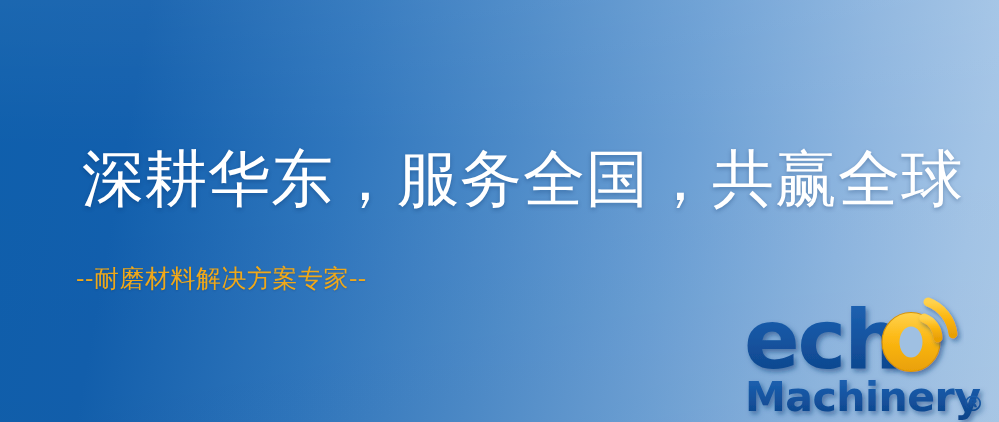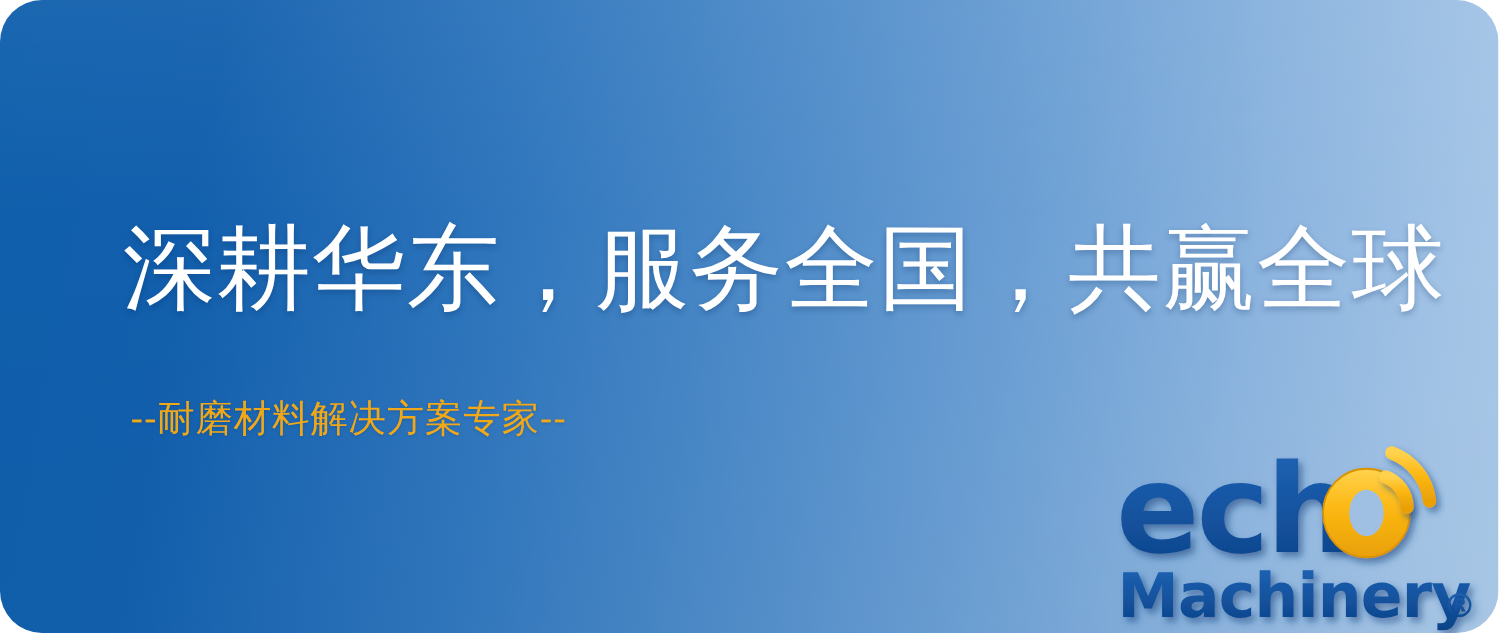--- a/index.html
+++ b/index.html
@@ -19,21 +19,20 @@
     background:
       linear-gradient(100deg,
         #0f5fac 0%,
         #125fad 14%,
         #2f76bd 34%,
         #4c8ac8 50%,
         #6b9fd4 66%,
         #8db5df 82%,
         #a3c4e6 94%,
         #aac9e8 100%);
-    border-radius: 28px;
   }
 
   
   #banner::after {
     content: "";
     position: absolute;
     inset: 0;
     background: linear-gradient(180deg,
         rgba(255,255,255,0.05) 0%,
         rgba(255,255,255,0.00) 35%,
@@ -50,21 +49,21 @@
     line-height: 1;
     letter-spacing: 1px;
     color: #ffffff;
     white-space: nowrap;
     text-shadow: 0 2px 4px rgba(0, 40, 90, 0.30);
     z-index: 3;
   }
 
   .subtitle {
     position: absolute;
-    left: 87px;
+    left: 76px;
     top: 266px;
     font-family: "DejaVu Serif", "Liberation Serif", serif;
     font-size: 25px;
     line-height: 1;
     letter-spacing: 0.5px;
     color: #f0a818;
     white-space: nowrap;
     text-shadow: 0 1px 2px rgba(0, 40, 90, 0.22);
     z-index: 3;
   }

